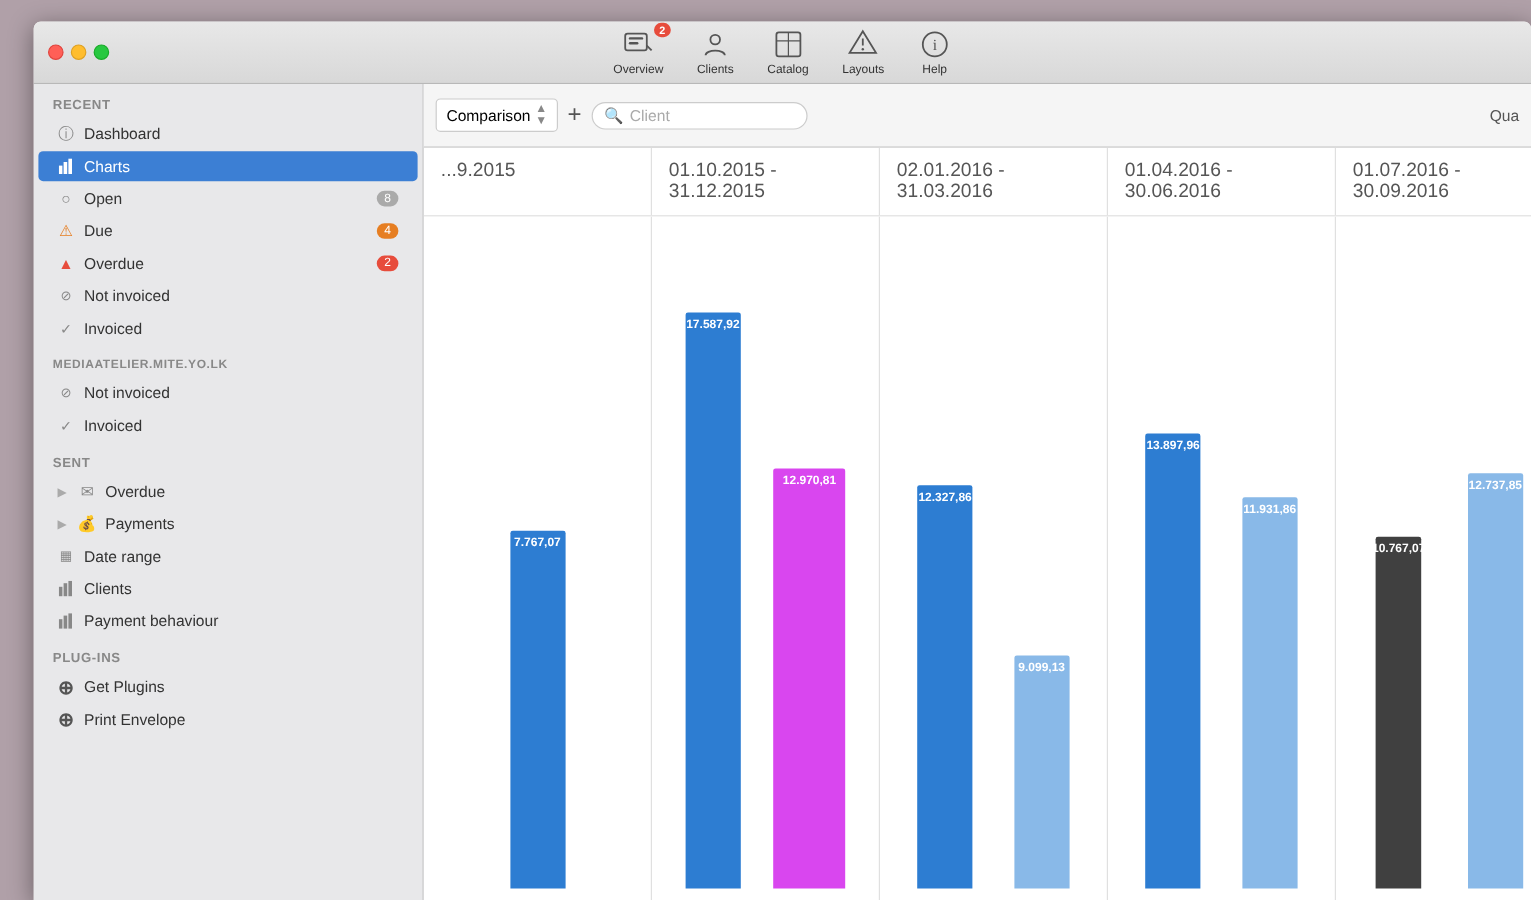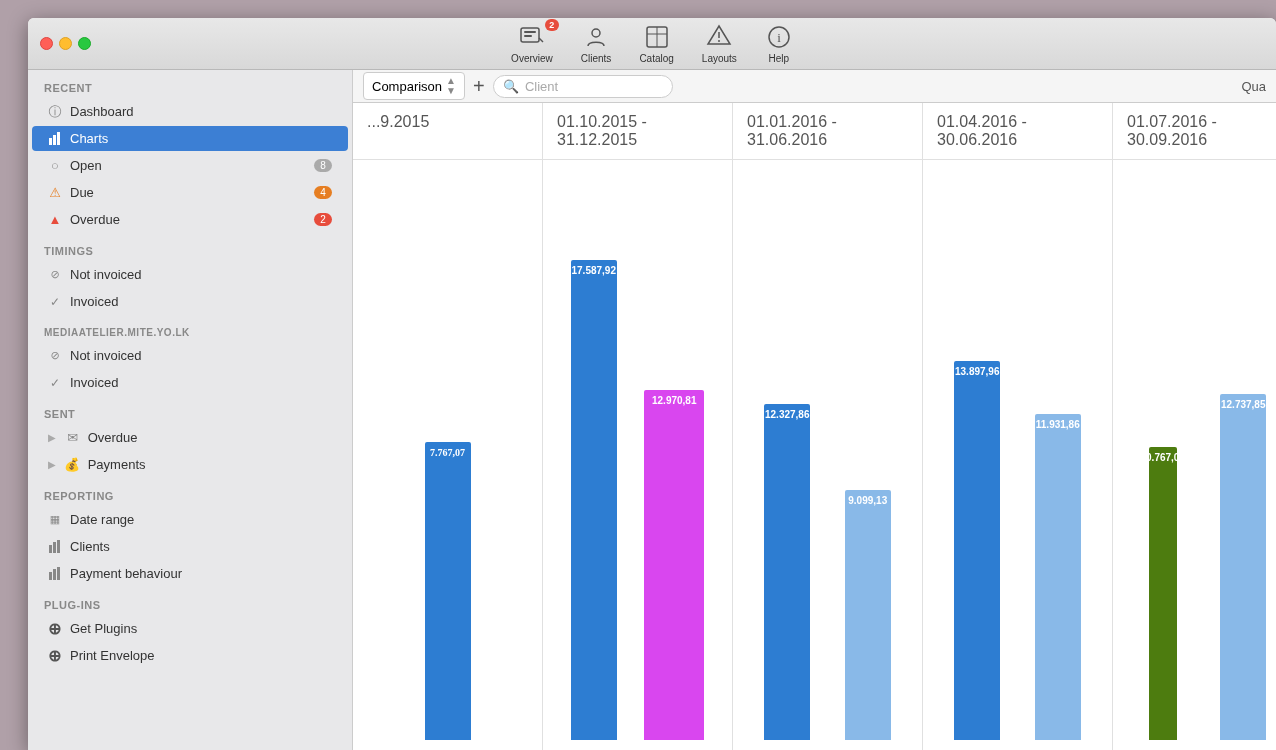--- a/index.html
+++ b/index.html
@@ -109,21 +109,21 @@
       display: flex;
       flex-direction: column;
       overflow-y: auto;
       flex-shrink: 0;
     }
 
     
     .toolbar-row {
       background: #f5f5f5;
       border-bottom: 1px solid #ccc;
-      padding: 2px 10px;
+      padding: 12px 10px;
       display: flex;
       align-items: center;
       gap: 8px;
       flex-shrink: 0;
     }
 
     .content-area {
       flex: 1;
       display: flex;
       flex-direction: column;
@@ -369,21 +369,20 @@
         <span class="icon-dot" style="color:#e67e22;">⚠</span>
         <span>Due</span>
         <span class="item-badge orange">4</span>
       </div>
       <div class="sidebar-item">
         <span class="icon-dot" style="color:#e74c3c;">▲</span>
         <span>Overdue</span>
         <span class="item-badge red">2</span>
       </div>
 
-      <div class="sidebar-section-label">TIMINGS</div>
       <div class="sidebar-item">
         <span class="icon-dot" style="font-size:11px; color:#888;">⊘</span>
         <span>Not invoiced</span>
       </div>
       <div class="sidebar-item">
         <span class="icon-dot" style="font-size:12px; color:#888;">✓</span>
         <span>Invoiced</span>
       </div>
 
       <div class="sidebar-section-label" style="font-size:10px;">MEDIAATELIER.MITE.YO.LK</div>
@@ -401,21 +400,20 @@
         <span class="expand-arrow">▶</span>
         <span class="icon-dot" style="font-size:13px; color:#888;">✉</span>
         <span>Overdue</span>
       </div>
       <div class="sidebar-item">
         <span class="expand-arrow">▶</span>
         <span class="icon-dot" style="font-size:13px; color:#888;">💰</span>
         <span>Payments</span>
       </div>
 
-      <div class="sidebar-section-label">REPORTING</div>
       <div class="sidebar-item">
         <span class="icon-dot" style="font-size:11px; color:#888;">▦</span>
         <span>Date range</span>
       </div>
       <div class="sidebar-item">
         <span class="icon-dot">
           <svg width="13" height="13" viewBox="0 0 13 13" fill="#888">
             <rect x="0" y="5" width="3" height="8"></rect>
             <rect x="4" y="2" width="3" height="11"></rect>
             <rect x="8" y="0" width="3" height="13"></rect>
@@ -461,30 +459,30 @@
           <span>Client</span>
         </div>
         <span class="right-label">Qua</span>
       </div>
 
       <div class="chart-area">
 
         <div class="chart-header" id="chart-header-row">
             <div class="chart-header-cell">...9.2015</div>
             <div class="chart-header-cell">01.10.2015 - 31.12.2015</div>
-            <div class="chart-header-cell">01.01.2016 - 31.06.2016</div>
+            <div class="chart-header-cell">02.01.2016 - 31.03.2016</div>
             <div class="chart-header-cell">01.04.2016 - 30.06.2016</div>
             <div class="chart-header-cell">01.07.2016 - 30.09.2016</div>
           </div>
 
         <div class="chart-body" id="chart-body-row">
             <div class="chart-column" style="min-width: 190px; height: 100%; display: flex; align-items: flex-end; justify-content: space-around; padding: 10px 14px; border-right: 1px solid rgb(224, 224, 224);">
               <div style="display: flex; flex-direction: column; align-items: center; justify-content: flex-end; height: 100%;">
                 <div style="width: 46px; height: 298px; background: rgb(45, 125, 210); border-radius: 2px 2px 0px 0px; position: relative; display: flex; align-items: flex-start; justify-content: center;">
-                  <span style="position: absolute; top: 5px; font-size: 10px; color: white; font-weight: 600; white-space: nowrap; font-family: Liberation Serif, serif;">7.767,07</span>
+                  <span style="position: absolute; top: 5px; font-size: 10px; color: white; font-weight: 600; white-space: nowrap;">7.767,07</span>
                 </div>
               </div>
             </div>
             <div class="chart-column" style="min-width: 190px; height: 100%; display: flex; align-items: flex-end; justify-content: space-around; padding: 10px 14px; border-right: 1px solid rgb(224, 224, 224);">
               <div style="display: flex; flex-direction: column; align-items: center; justify-content: flex-end; height: 100%;">
                 <div style="width: 46px; height: 480px; background: rgb(45, 125, 210); border-radius: 2px 2px 0px 0px; position: relative; display: flex; align-items: flex-start; justify-content: center;">
                   <span style="position: absolute; top: 5px; font-size: 10px; color: white; font-weight: 600; white-space: nowrap;">17.587,92</span>
                 </div>
               </div>
               <div style="display: flex; flex-direction: column; align-items: center; justify-content: flex-end; height: 100%;">
@@ -493,40 +491,40 @@
                 </div>
               </div>
             </div>
             <div class="chart-column" style="min-width: 190px; height: 100%; display: flex; align-items: flex-end; justify-content: space-around; padding: 10px 14px; border-right: 1px solid rgb(224, 224, 224);">
               <div style="display: flex; flex-direction: column; align-items: center; justify-content: flex-end; height: 100%;">
                 <div style="width: 46px; height: 336px; background: rgb(45, 125, 210); border-radius: 2px 2px 0px 0px; position: relative; display: flex; align-items: flex-start; justify-content: center;">
                   <span style="position: absolute; top: 5px; font-size: 10px; color: white; font-weight: 600; white-space: nowrap;">12.327,86</span>
                 </div>
               </div>
               <div style="display: flex; flex-direction: column; align-items: center; justify-content: flex-end; height: 100%;">
-                <div style="width: 46px; height: 250px; background: rgb(137, 185, 232); border-radius: 2px 2px 0px 0px; position: relative; display: flex; align-items: flex-start; justify-content: center;">
+                <div style="width: 46px; height: 194px; background: rgb(137, 185, 232); border-radius: 2px 2px 0px 0px; position: relative; display: flex; align-items: flex-start; justify-content: center;">
                   <span style="position: absolute; top: 5px; font-size: 10px; color: white; font-weight: 600; white-space: nowrap;">9.099,13</span>
                 </div>
               </div>
             </div>
             <div class="chart-column" style="min-width: 190px; height: 100%; display: flex; align-items: flex-end; justify-content: space-around; padding: 10px 14px; border-right: 1px solid rgb(224, 224, 224);">
               <div style="display: flex; flex-direction: column; align-items: center; justify-content: flex-end; height: 100%;">
                 <div style="width: 46px; height: 379px; background: rgb(45, 125, 210); border-radius: 2px 2px 0px 0px; position: relative; display: flex; align-items: flex-start; justify-content: center;">
                   <span style="position: absolute; top: 5px; font-size: 10px; color: white; font-weight: 600; white-space: nowrap;">13.897,96</span>
                 </div>
               </div>
               <div style="display: flex; flex-direction: column; align-items: center; justify-content: flex-end; height: 100%;">
                 <div style="width: 46px; height: 326px; background: rgb(137, 185, 232); border-radius: 2px 2px 0px 0px; position: relative; display: flex; align-items: flex-start; justify-content: center;">
                   <span style="position: absolute; top: 5px; font-size: 10px; color: white; font-weight: 600; white-space: nowrap;">11.931,86</span>
                 </div>
               </div>
             </div>
             <div class="chart-column" style="min-width: 190px; height: 100%; display: flex; align-items: flex-end; justify-content: space-around; padding: 10px 14px; border-right: 1px solid rgb(224, 224, 224);">
               <div style="display: flex; flex-direction: column; align-items: center; justify-content: flex-end; height: 100%;">
-                <div style="width: 28px; height: 293px; background: #4d7c0f; border-radius: 2px 2px 0px 0px; position: relative; display: flex; align-items: flex-start; justify-content: center; text-align: right;">
+                <div style="width: 38px; height: 293px; background: #404040; border-radius: 2px 2px 0px 0px; position: relative; display: flex; align-items: flex-start; justify-content: center; text-align: right;">
                   <span style="position: absolute; top: 5px; font-size: 10px; color: white; font-weight: 600; white-space: nowrap;">10.767,07</span>
                 </div>
               </div>
               <div style="display: flex; flex-direction: column; align-items: center; justify-content: flex-end; height: 100%;">
                 <div style="width: 46px; height: 346px; background: rgb(137, 185, 232); border-radius: 2px 2px 0px 0px; position: relative; display: flex; align-items: flex-start; justify-content: center;">
                   <span style="position: absolute; top: 5px; font-size: 10px; color: white; font-weight: 600; white-space: nowrap;">12.737,85</span>
                 </div>
               </div>
             </div>
           </div>

